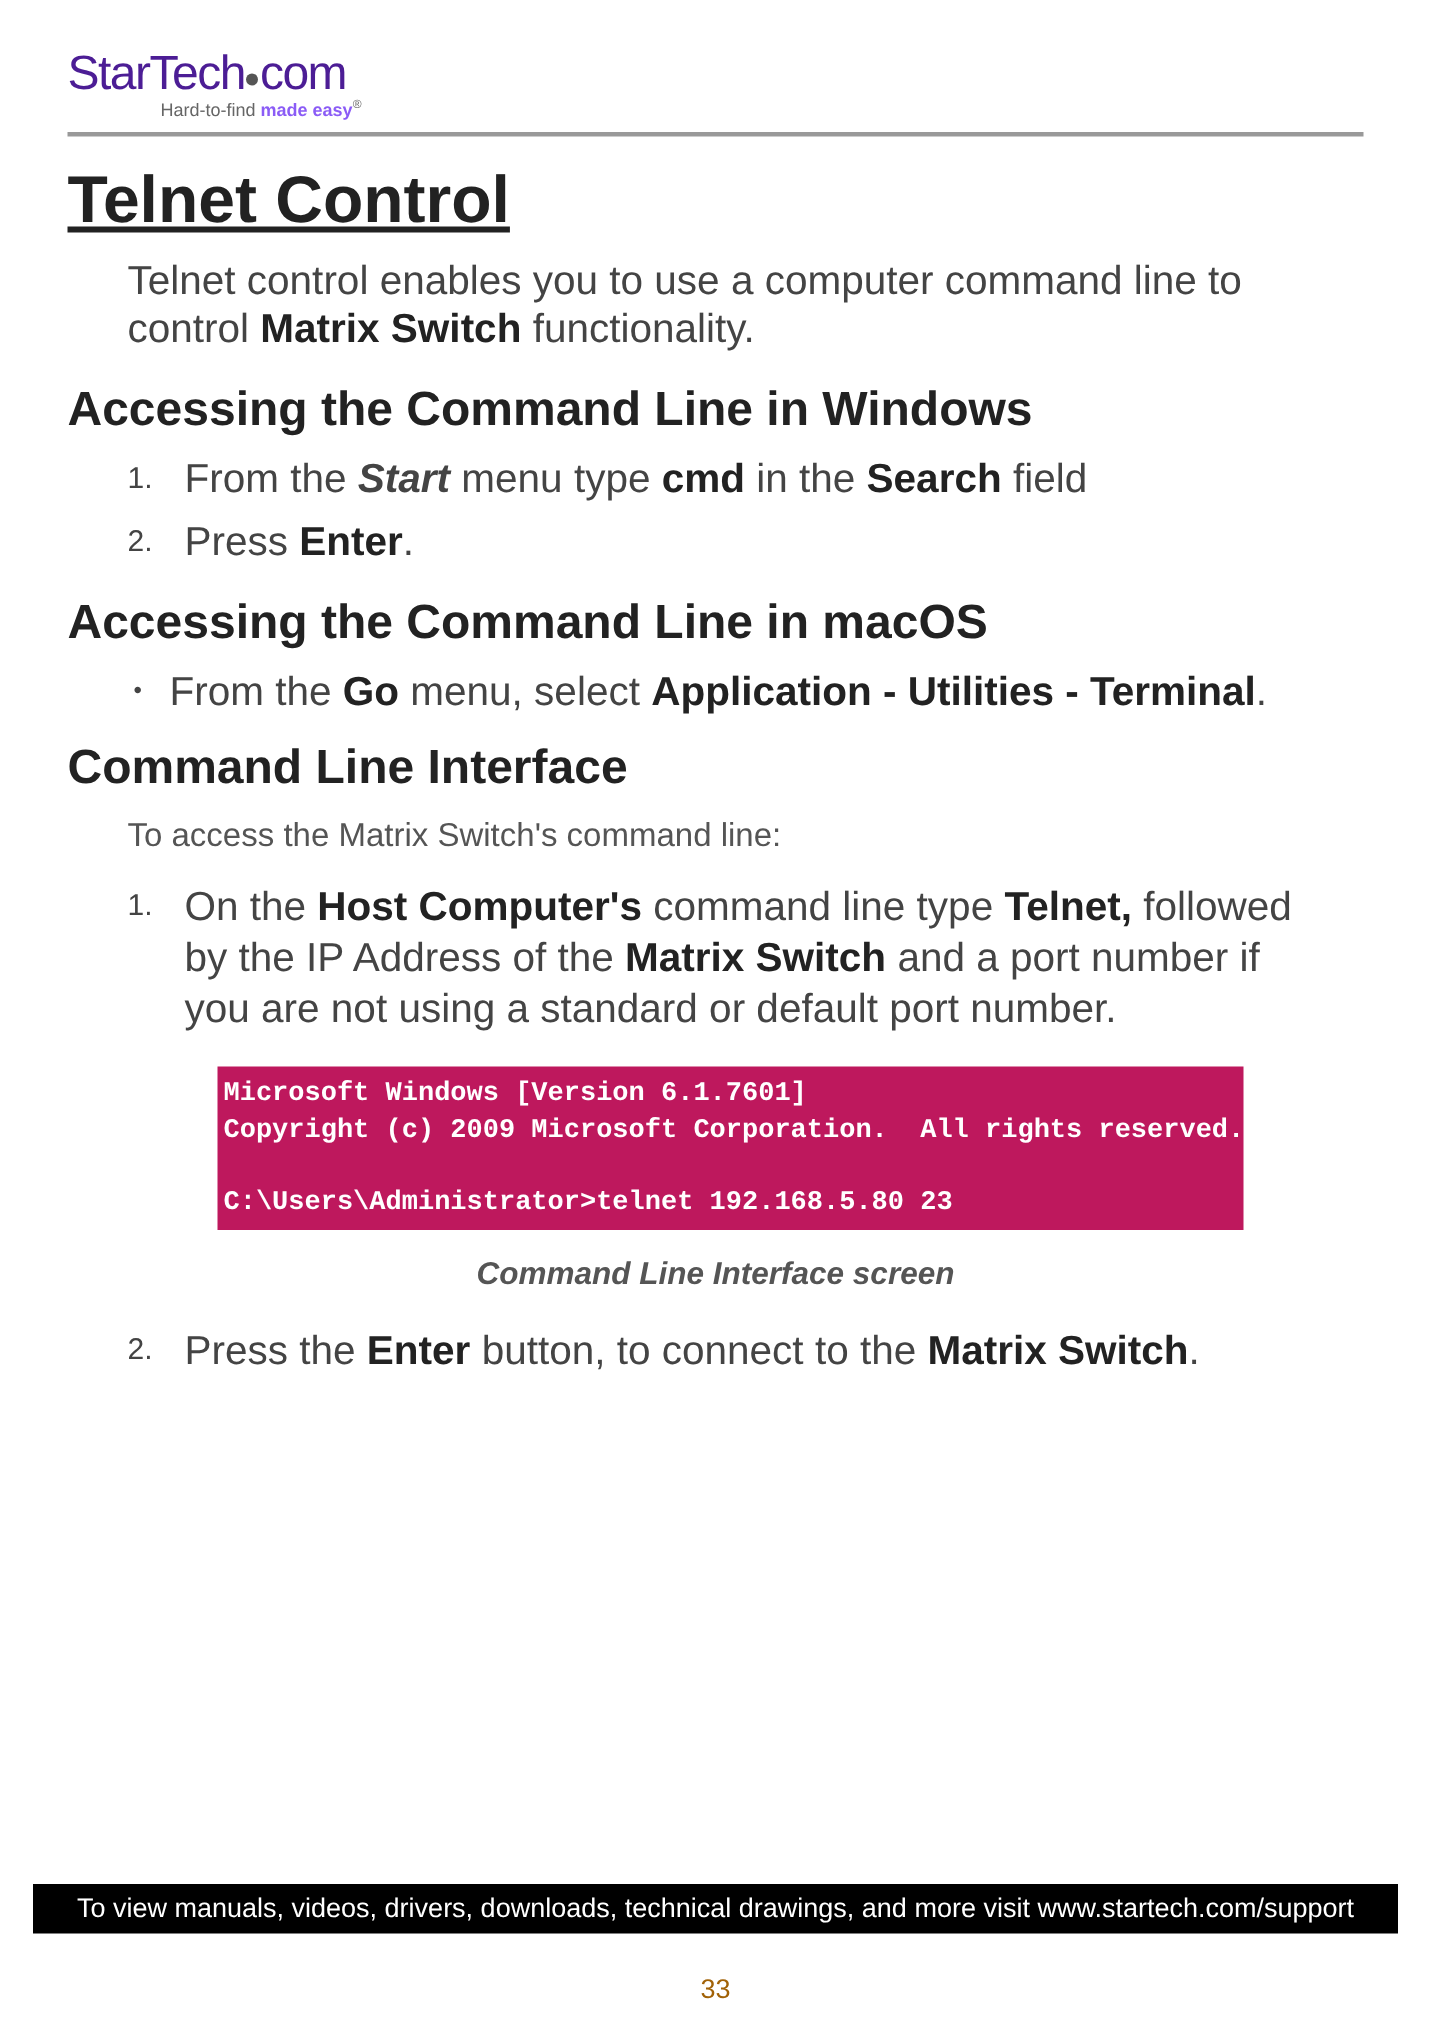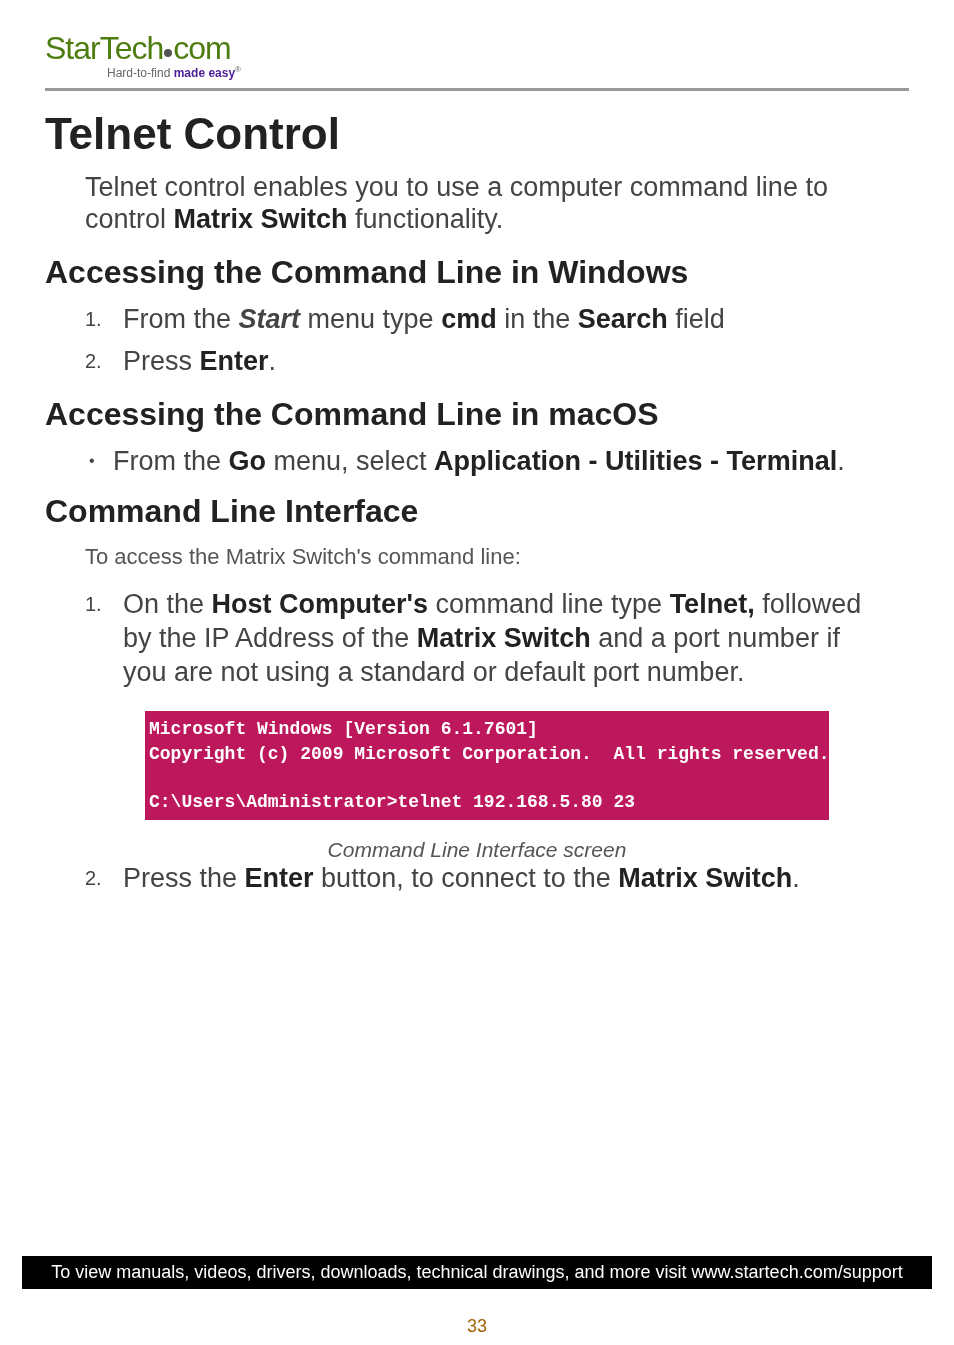--- a/index.html
+++ b/index.html
@@ -17,21 +17,21 @@
     }
     .page-container {
       padding: 30px 45px 0 45px;
     }
     .logo-area {
       margin-bottom: 8px;
     }
     .logo-text {
       font-size: 32px;
       font-weight: 400;
-      color: #4d7c0f;
+      color: #4c1d95;
       letter-spacing: -1px;
       display: flex;
       align-items: baseline;
     }
     .logo-dot {
       width: 8px;
       height: 8px;
       background: #555;
       border-radius: 50%;
       display: inline-block;
@@ -40,21 +40,21 @@
       top: -2px;
     }
     .logo-tagline {
       font-size: 12px;
       color: #666;
       margin-top: -2px;
       margin-left: 62px;
     }
     .logo-tagline .made-easy {
       font-weight: bold;
-      color: #4c1d95;
+      color: #8b5cf6;
     }
     .logo-reg {
       font-size: 8px;
       vertical-align: super;
     }
     .divider-line {
       height: 3px;
       background: #999;
       margin-bottom: 18px;
       margin-top: 6px;
@@ -71,20 +71,21 @@
     }
     .note-label {
       font-weight: bold;
     }
     h1 {
       font-size: 44px;
       font-weight: bold;
       color: #222;
       margin-bottom: 12px;
       margin-left: -40px;
+      text-decoration: underline;
     }
     .intro-text {
       font-size: 27px;
       line-height: 1.2;
       color: #444;
       margin-bottom: 18px;
     }
     h2 {
       font-size: 32px;
       font-weight: bold;
@@ -143,24 +144,25 @@
       font-family: "Courier New", monospace;
       font-size: 18px;
       font-weight: bold;
       padding: 6px 4px;
       margin: 22px 40px 18px 60px;
       line-height: 1.35;
       white-space: pre;
     }
     .caption {
       font-style: italic;
-      font-weight: normal;
+      font-weight: bold;
       font-size: 21px;
       text-align: center;
       color: #555;
+      margin-bottom: 22px;
     }
     strong {
       font-weight: bold;
       color: #222;
     }
     .bold-italic {
       font-weight: bold;
       font-style: italic;
     }
     .footer-bar {

